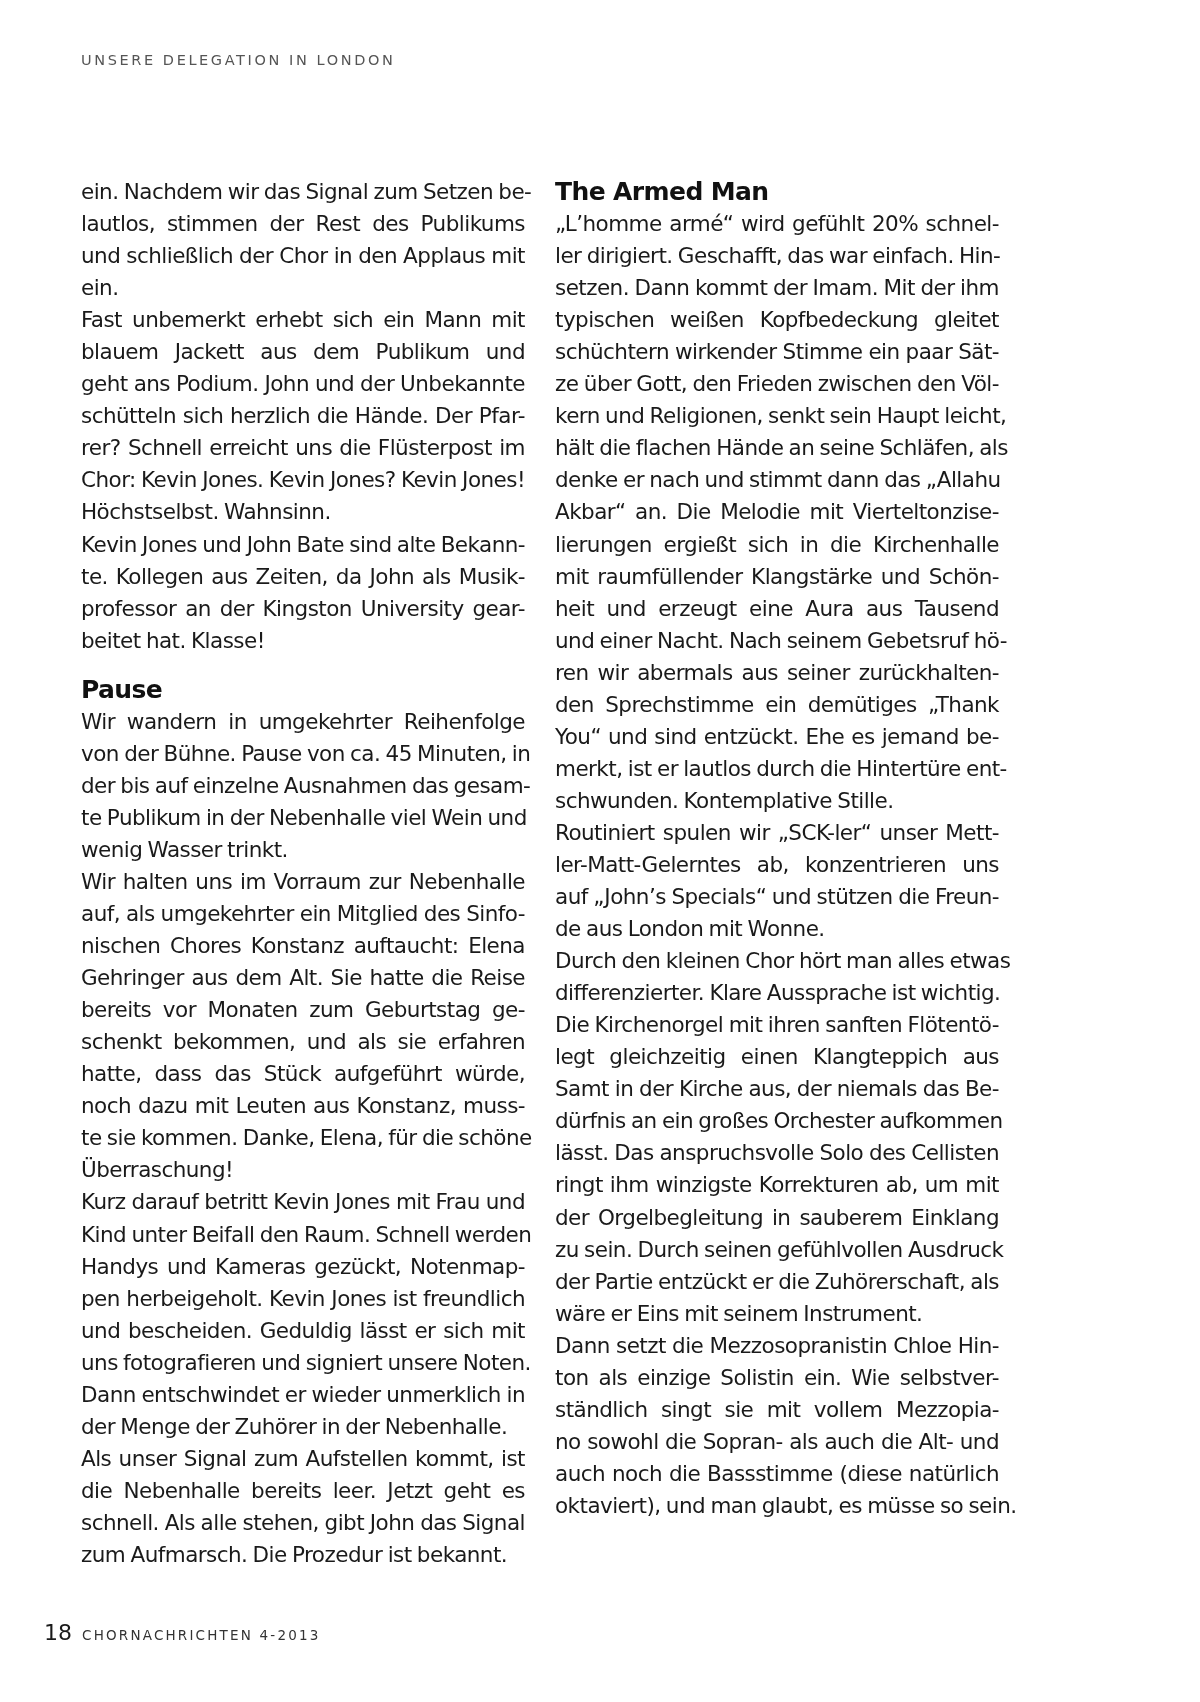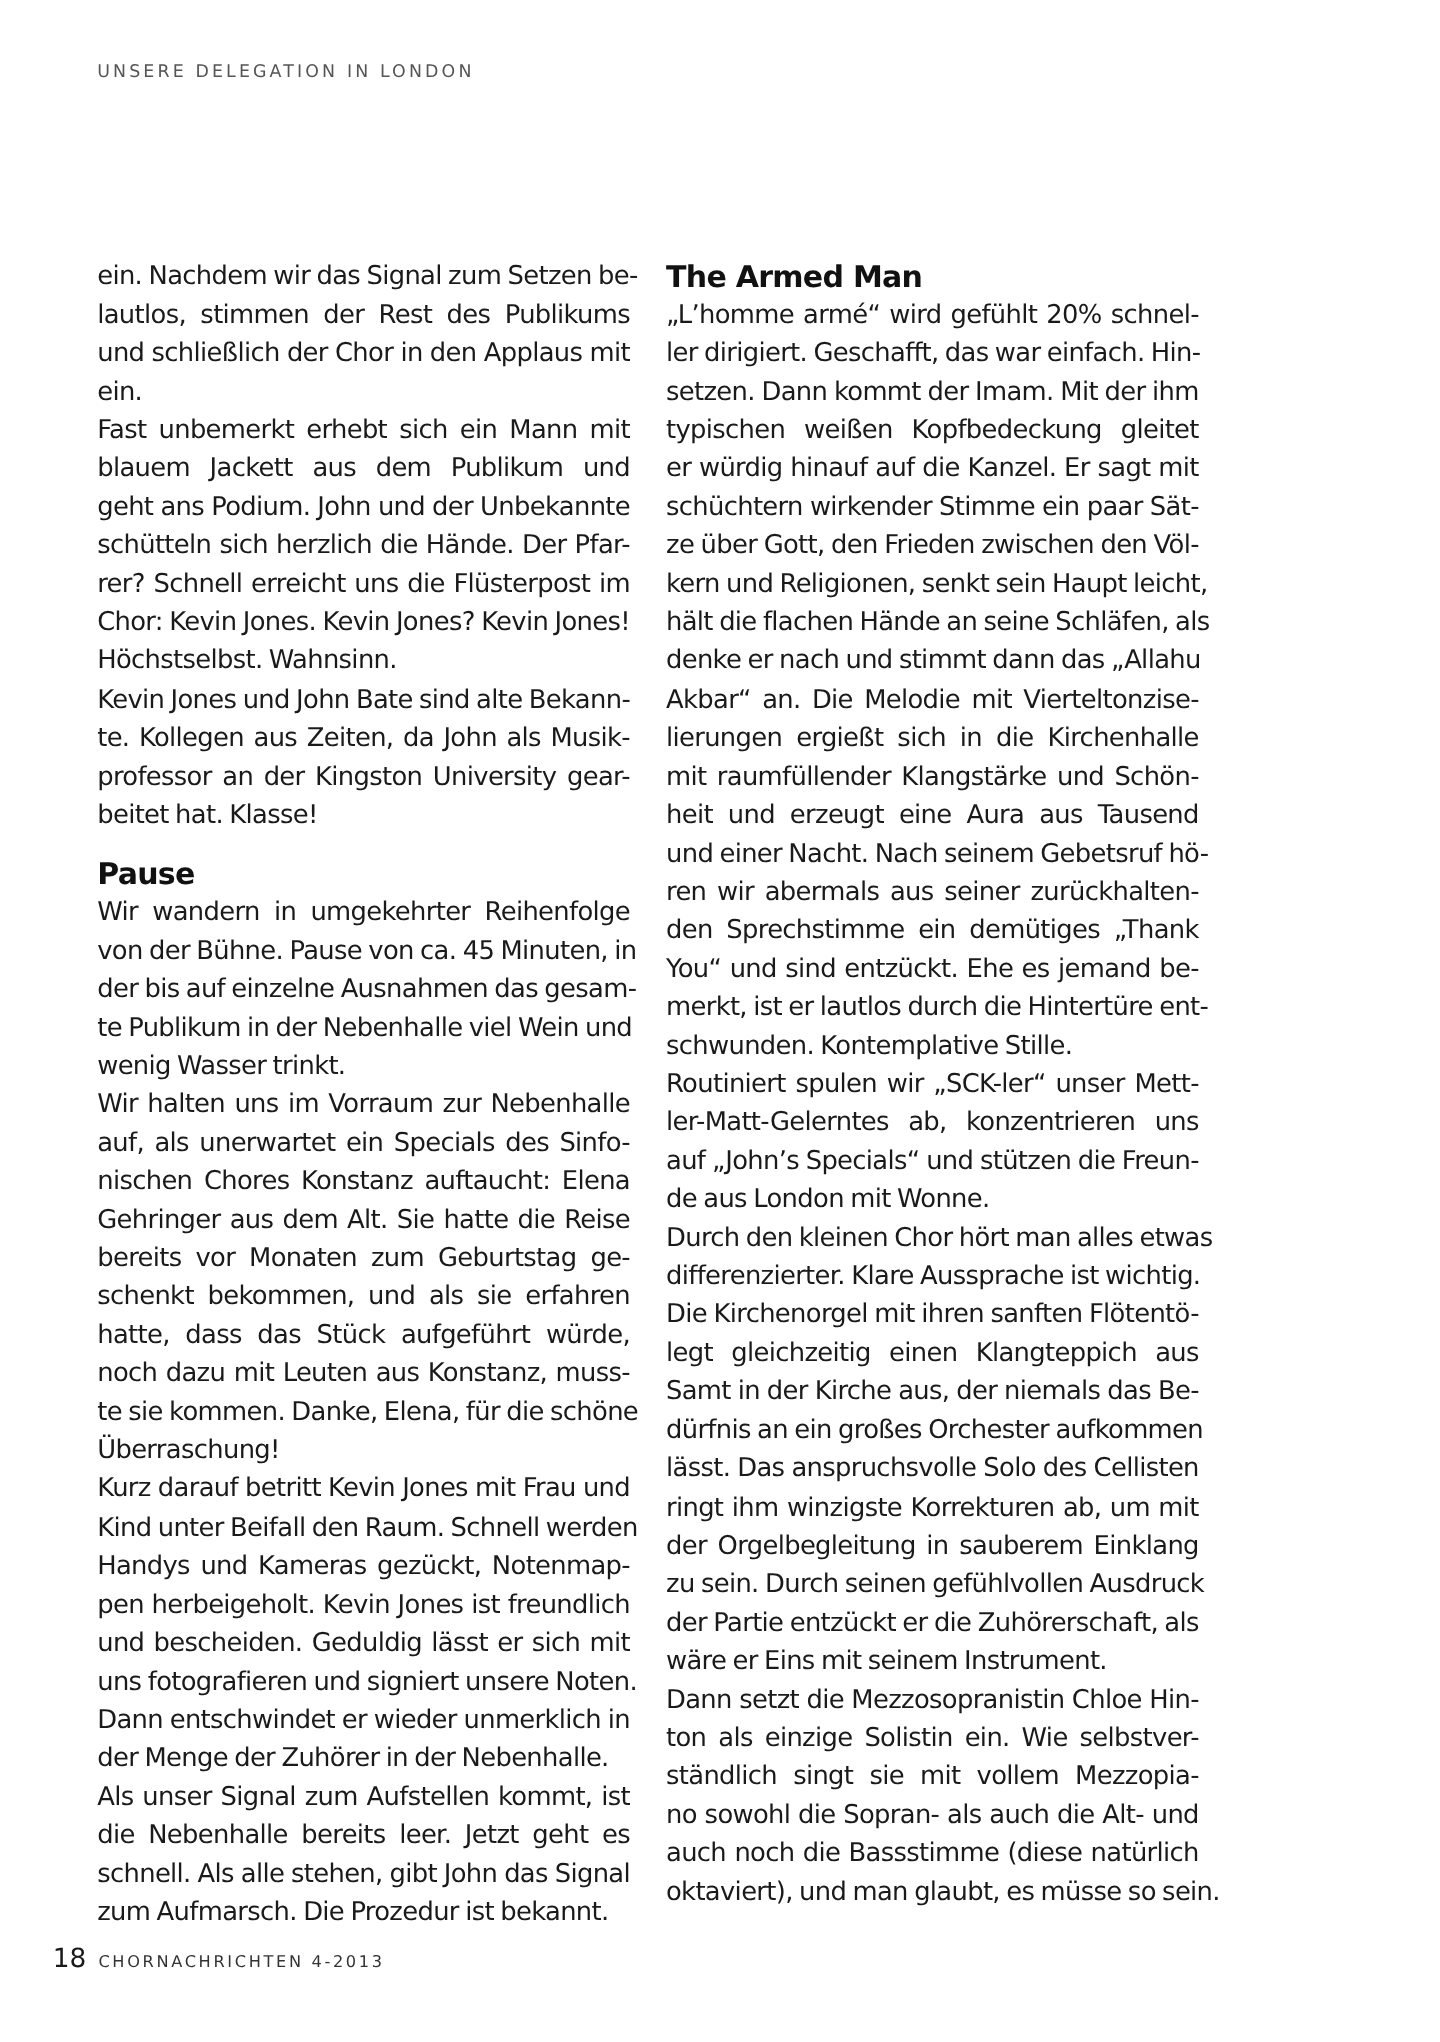--- a/index.html
+++ b/index.html
@@ -22,21 +22,20 @@
       font-size: 14.5px;
       letter-spacing: 2.6px;
       color: #555555;
       font-family: "DejaVu Sans", sans-serif;
       text-align: right;
     }
     .column {
       position: absolute;
       top: 176px;
       width: 444px;
-      margin-top: 39px;
     }
     .col-left { left: 81px; }
     .col-right { left: 555px; }
     .line {
       display: block;
       height: 32.05px;
       line-height: 32.05px;
       font-size: 21.5px;
       white-space: nowrap;
       text-align: justify;
@@ -104,21 +103,21 @@
   </div>
   <span class="gap-half"></span>
   <span class="heading">Pause</span>
   <div>
     <span class="line">Wir wandern in umgekehrter Reihenfolge</span>
     <span class="line">von der Bühne. Pause von ca. 45 Minuten, in</span>
     <span class="line">der bis auf einzelne Ausnahmen das gesam-</span>
     <span class="line">te Publikum in der Nebenhalle viel Wein und</span>
     <span class="line last">wenig Wasser trinkt.</span>
     <span class="line">Wir halten uns im Vorraum zur Nebenhalle</span>
-    <span class="line">auf, als unerwartet ein Specials des Sinfo-</span>
+    <span class="line">auf, als umgekehrter ein Mitglied des Sinfo-</span>
     <span class="line">nischen Chores Konstanz auftaucht: Elena</span>
     <span class="line">Gehringer aus dem Alt. Sie hatte die Reise</span>
     <span class="line">bereits vor Monaten zum Geburtstag ge-</span>
     <span class="line">schenkt bekommen, und als sie erfahren</span>
     <span class="line">hatte, dass das Stück aufgeführt würde,</span>
     <span class="line">noch dazu mit Leuten aus Konstanz, muss-</span>
     <span class="line">te sie kommen. Danke, Elena, für die schöne</span>
     <span class="line last">Überraschung!</span>
     <span class="line">Kurz darauf betritt Kevin Jones mit Frau und</span>
     <span class="line">Kind unter Beifall den Raum. Schnell werden</span>
@@ -135,21 +134,20 @@
   </div>
 </div>
 
 <div class="column col-right">
   <span class="heading">The Armed Man</span>
   <div>
     <span class="line">„L’homme armé“ wird gefühlt 20% schnel-</span>
     <span class="line">ler dirigiert. Geschafft, das war einfach. Hin-</span>
     <span class="line">setzen. Dann kommt der Imam. Mit der ihm</span>
     <span class="line">typischen weißen Kopfbedeckung gleitet</span>
-    <span class="line">er würdig hinauf auf die Kanzel. Er sagt mit</span>
     <span class="line">schüchtern wirkender Stimme ein paar Sät-</span>
     <span class="line">ze über Gott, den Frieden zwischen den Völ-</span>
     <span class="line">kern und Religionen, senkt sein Haupt leicht,</span>
     <span class="line">hält die flachen Hände an seine Schläfen, als</span>
     <span class="line">denke er nach und stimmt dann das „Allahu</span>
     <span class="line">Akbar“ an. Die Melodie mit Vierteltonzise-</span>
     <span class="line">lierungen ergießt sich in die Kirchenhalle</span>
     <span class="line">mit raumfüllender Klangstärke und Schön-</span>
     <span class="line">heit und erzeugt eine Aura aus Tausend</span>
     <span class="line">und einer Nacht. Nach seinem Gebetsruf hö-</span>

